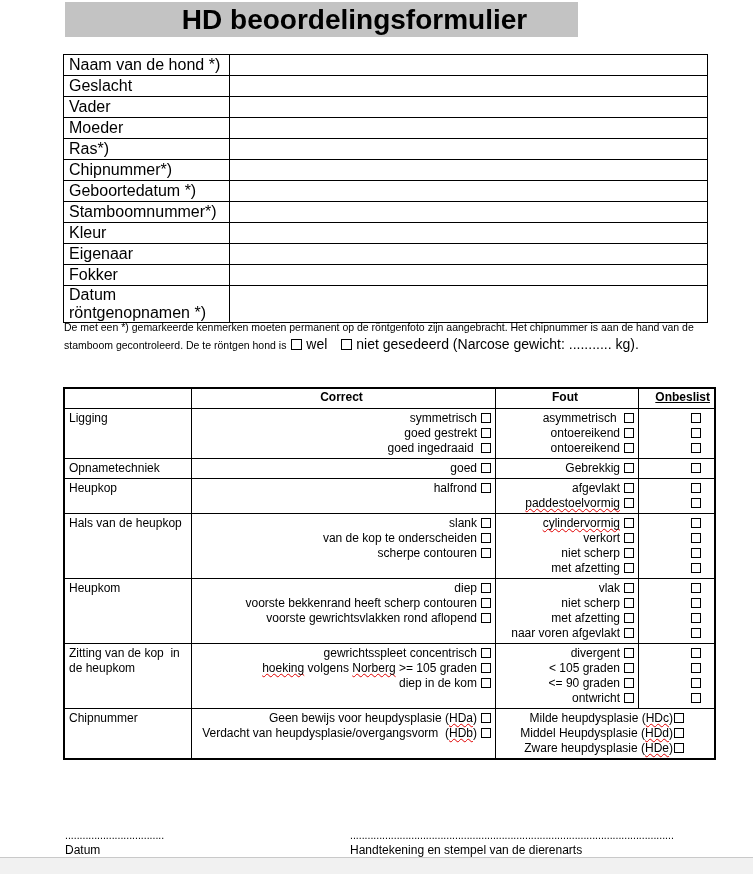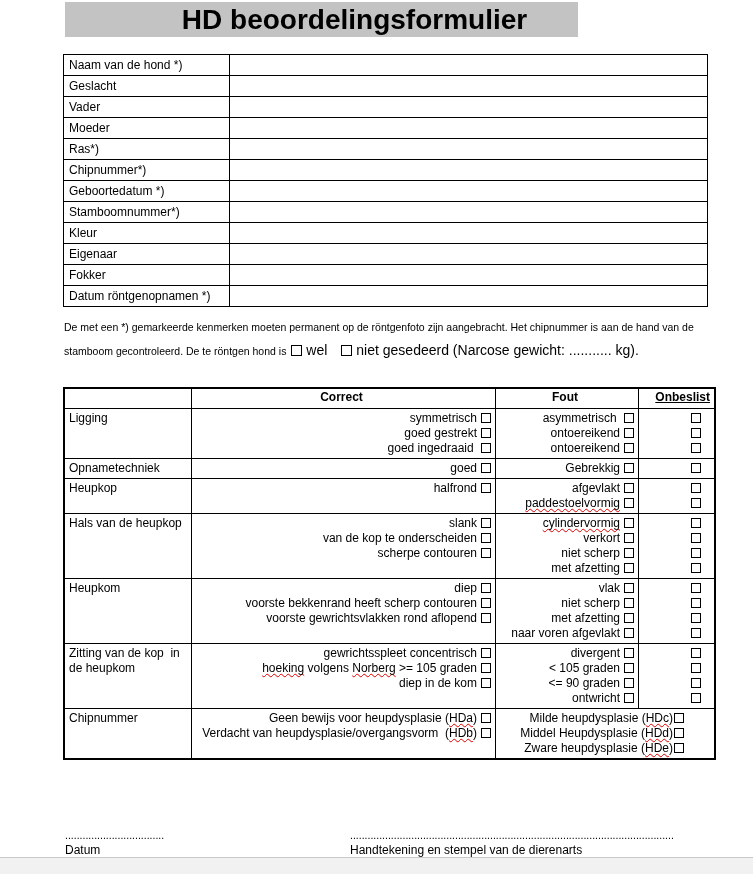--- a/index.html
+++ b/index.html
@@ -13,27 +13,27 @@
   
   .title-bar {
     position:absolute; left:65px; top:2px; width:513px; height:35px;
     background:var(--title-bar-bg, #c3c3c3);
     display:flex; align-items:center; justify-content:center;
   }
   .title-text { font-size:28px; font-weight:700; padding-left:66px; white-space:pre; }
 
   
   .info-table { position:absolute; left:63px; top:54px; border-collapse:collapse; }
-  .info-table td { border:1px solid #000; font-size:12px; height:20px; padding:0 0 0 5px; }
+  .info-table td { border:1px solid #000; font-size:16px; height:20px; padding:0 0 0 5px; }
   .f-label { width:160px; }
   .f-value { width:472px; }
 
   
   .note { position:absolute; left:64px; top:321px; width:660px; font-size:10.5px; line-height:13px; }
-  .note-line2 { margin-top:10px; white-space:pre; }
+  .note-line2 { margin-top:4px; white-space:pre; }
   .big { font-size:14px; }
 
   
   .cb { display:inline-block; width:8px; height:8px; border:1px solid #000; vertical-align:-1px; background:#fff; }
   .note-cb { width:9px; height:9px; border-width:1.3px; margin:0 4px 0 2px; }
   .cb-niet { margin-left:14px; }
   .opt-cb { margin-left:4px; }
   .opt-cb.tight { margin-left:1px; }
 
   

